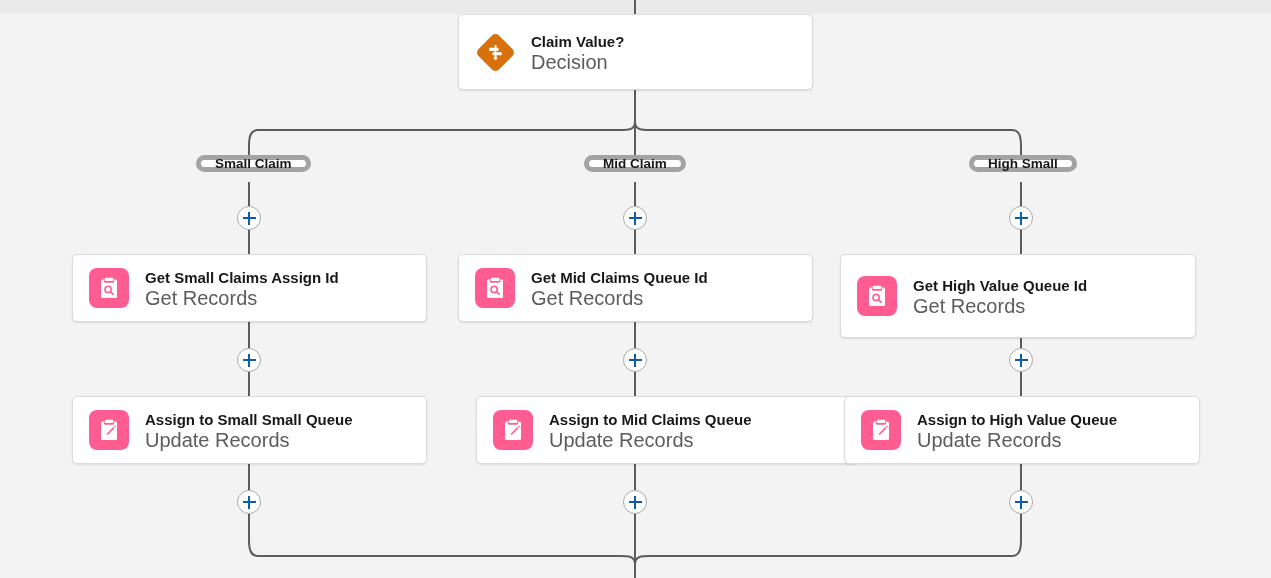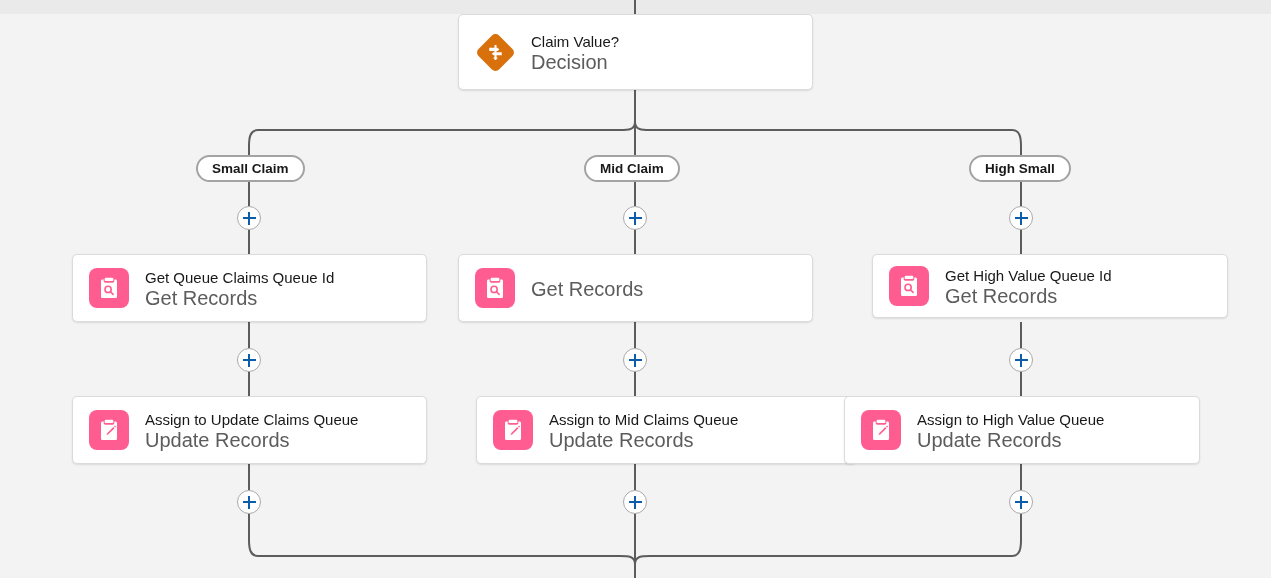--- a/index.html
+++ b/index.html
@@ -50,21 +50,21 @@
   }
   .node-icon {
     flex: 0 0 auto;
     width: 40px; height: 40px;
     margin-right: 16px;
     position: relative;
   }
   .node-text { display: flex; flex-direction: column; justify-content: center; min-width: 0; }
   .node-title {
     font-size: 15px;
-    font-weight: normal;
+    font-weight: bold;
     color: #181818;
     line-height: 19px;
     white-space: nowrap;
   }
   .node-sub {
     font-size: 20px;
     font-weight: normal;
     color: #5c5c5c;
     line-height: 19px;
     margin-top: 2px;
@@ -89,23 +89,23 @@
   .icon-pink {
     width: 40px; height: 40px;
     background: #ff5d91;
     border-radius: 8px;
     display: flex; align-items: center; justify-content: center;
   }
 
   
   .branch-label {
     position: absolute;
-    height: 27px;
+    height: 17px;
     background: #ffffff;
-    border: 2px solid #a3a3a3;
+    border: 5px solid #a3a3a3;
     border-radius: 14px;
     display: flex; align-items: center; justify-content: center;
     padding: 0 14px;
     font-size: 13.5px;
     font-weight: bold;
     color: #181818;
     white-space: nowrap;
     cursor: pointer;
     z-index: 5;
   }
@@ -214,46 +214,47 @@
             <path d="M5.6 3.6h1.1v1.5c0 .9.7 1.6 1.6 1.6h7.4c.9 0 1.6-.7 1.6-1.6V3.6h1.1c.9 0 1.6.7 1.6 1.6v15.2c0 .9-.7 1.6-1.6 1.6H5.6c-.9 0-1.6-.7-1.6-1.6V5.2c0-.9.7-1.6 1.6-1.6z"></path>
           </g>
           <g fill="none" stroke="#ff5d91" stroke-width="1.6">
             <circle cx="11.1" cy="13.4" r="3.1"></circle>
             <line x1="13.5" y1="15.8" x2="16.1" y2="18.4" stroke-linecap="round"></line>
           </g>
         </svg>
       </div>
     </div>
     <div class="node-text">
-      <div class="node-title">Get Queue Claims Queue Id</div>
+      <div class="node-title">Get Small Claims Assign Id</div>
       <div class="node-sub">Get Records</div>
     </div>
   </div>
 
   <div class="node-card" style="left:458px; top:254px; width:355px; height:68px;">
     <div class="node-icon">
       <div class="icon-pink">
         <svg width="24" height="24" viewBox="0 0 24 24">
           <g fill="#ffffff">
             <path d="M9 1.8h6a1.4 1.4 0 0 1 1.4 1.4v1.1a.8.8 0 0 1-.8.8H8.4a.8.8 0 0 1-.8-.8V3.2A1.4 1.4 0 0 1 9 1.8z"></path>
             <path d="M5.6 3.6h1.1v1.5c0 .9.7 1.6 1.6 1.6h7.4c.9 0 1.6-.7 1.6-1.6V3.6h1.1c.9 0 1.6.7 1.6 1.6v15.2c0 .9-.7 1.6-1.6 1.6H5.6c-.9 0-1.6-.7-1.6-1.6V5.2c0-.9.7-1.6 1.6-1.6z"></path>
           </g>
           <g fill="none" stroke="#ff5d91" stroke-width="1.6">
             <circle cx="11.1" cy="13.4" r="3.1"></circle>
             <line x1="13.5" y1="15.8" x2="16.1" y2="18.4" stroke-linecap="round"></line>
           </g>
         </svg>
       </div>
     </div>
     <div class="node-text">
+      <div class="node-title">Get Mid Claims Queue Id</div>
       <div class="node-sub">Get Records</div>
     </div>
   </div>
 
-  <div class="node-card" style="left:872px; top:254px; width:356px; height:64px;align-items:center;">
+  <div class="node-card" style="left:840px; top:254px; width:356px; height:84px;align-items:center;">
     <div class="node-icon">
       <div class="icon-pink">
         <svg width="24" height="24" viewBox="0 0 24 24">
           <g fill="#ffffff">
             <path d="M9 1.8h6a1.4 1.4 0 0 1 1.4 1.4v1.1a.8.8 0 0 1-.8.8H8.4a.8.8 0 0 1-.8-.8V3.2A1.4 1.4 0 0 1 9 1.8z"></path>
             <path d="M5.6 3.6h1.1v1.5c0 .9.7 1.6 1.6 1.6h7.4c.9 0 1.6-.7 1.6-1.6V3.6h1.1c.9 0 1.6.7 1.6 1.6v15.2c0 .9-.7 1.6-1.6 1.6H5.6c-.9 0-1.6-.7-1.6-1.6V5.2c0-.9.7-1.6 1.6-1.6z"></path>
           </g>
           <g fill="none" stroke="#ff5d91" stroke-width="1.6">
             <circle cx="11.1" cy="13.4" r="3.1"></circle>
             <line x1="13.5" y1="15.8" x2="16.1" y2="18.4" stroke-linecap="round"></line>
@@ -280,21 +281,21 @@
             <path d="M5.6 3.6h1.1v1.5c0 .9.7 1.6 1.6 1.6h7.4c.9 0 1.6-.7 1.6-1.6V3.6h1.1c.9 0 1.6.7 1.6 1.6v15.2c0 .9-.7 1.6-1.6 1.6H5.6c-.9 0-1.6-.7-1.6-1.6V5.2c0-.9.7-1.6 1.6-1.6z"></path>
           </g>
           <g fill="#ff5d91">
             <path d="M16.3 9.1l1.2 1.2-6.3 6.3-1.6.4.4-1.6z"></path>
             <path d="M17.0 8.4l.9-.9 1.2 1.2-.9.9z"></path>
           </g>
         </svg>
       </div>
     </div>
     <div class="node-text">
-      <div class="node-title">Assign to Update Claims Queue</div>
+      <div class="node-title">Assign to Small Small Queue</div>
       <div class="node-sub">Update Records</div>
     </div>
   </div>
 
   <div class="node-card" style="left:476px; top:396px; width:381px; height:68px;">
     <div class="node-icon">
       <div class="icon-pink">
         <svg width="24" height="24" viewBox="0 0 24 24">
           <g fill="#ffffff">
             <path d="M9 1.8h6a1.4 1.4 0 0 1 1.4 1.4v1.1a.8.8 0 0 1-.8.8H8.4a.8.8 0 0 1-.8-.8V3.2A1.4 1.4 0 0 1 9 1.8z"></path>

